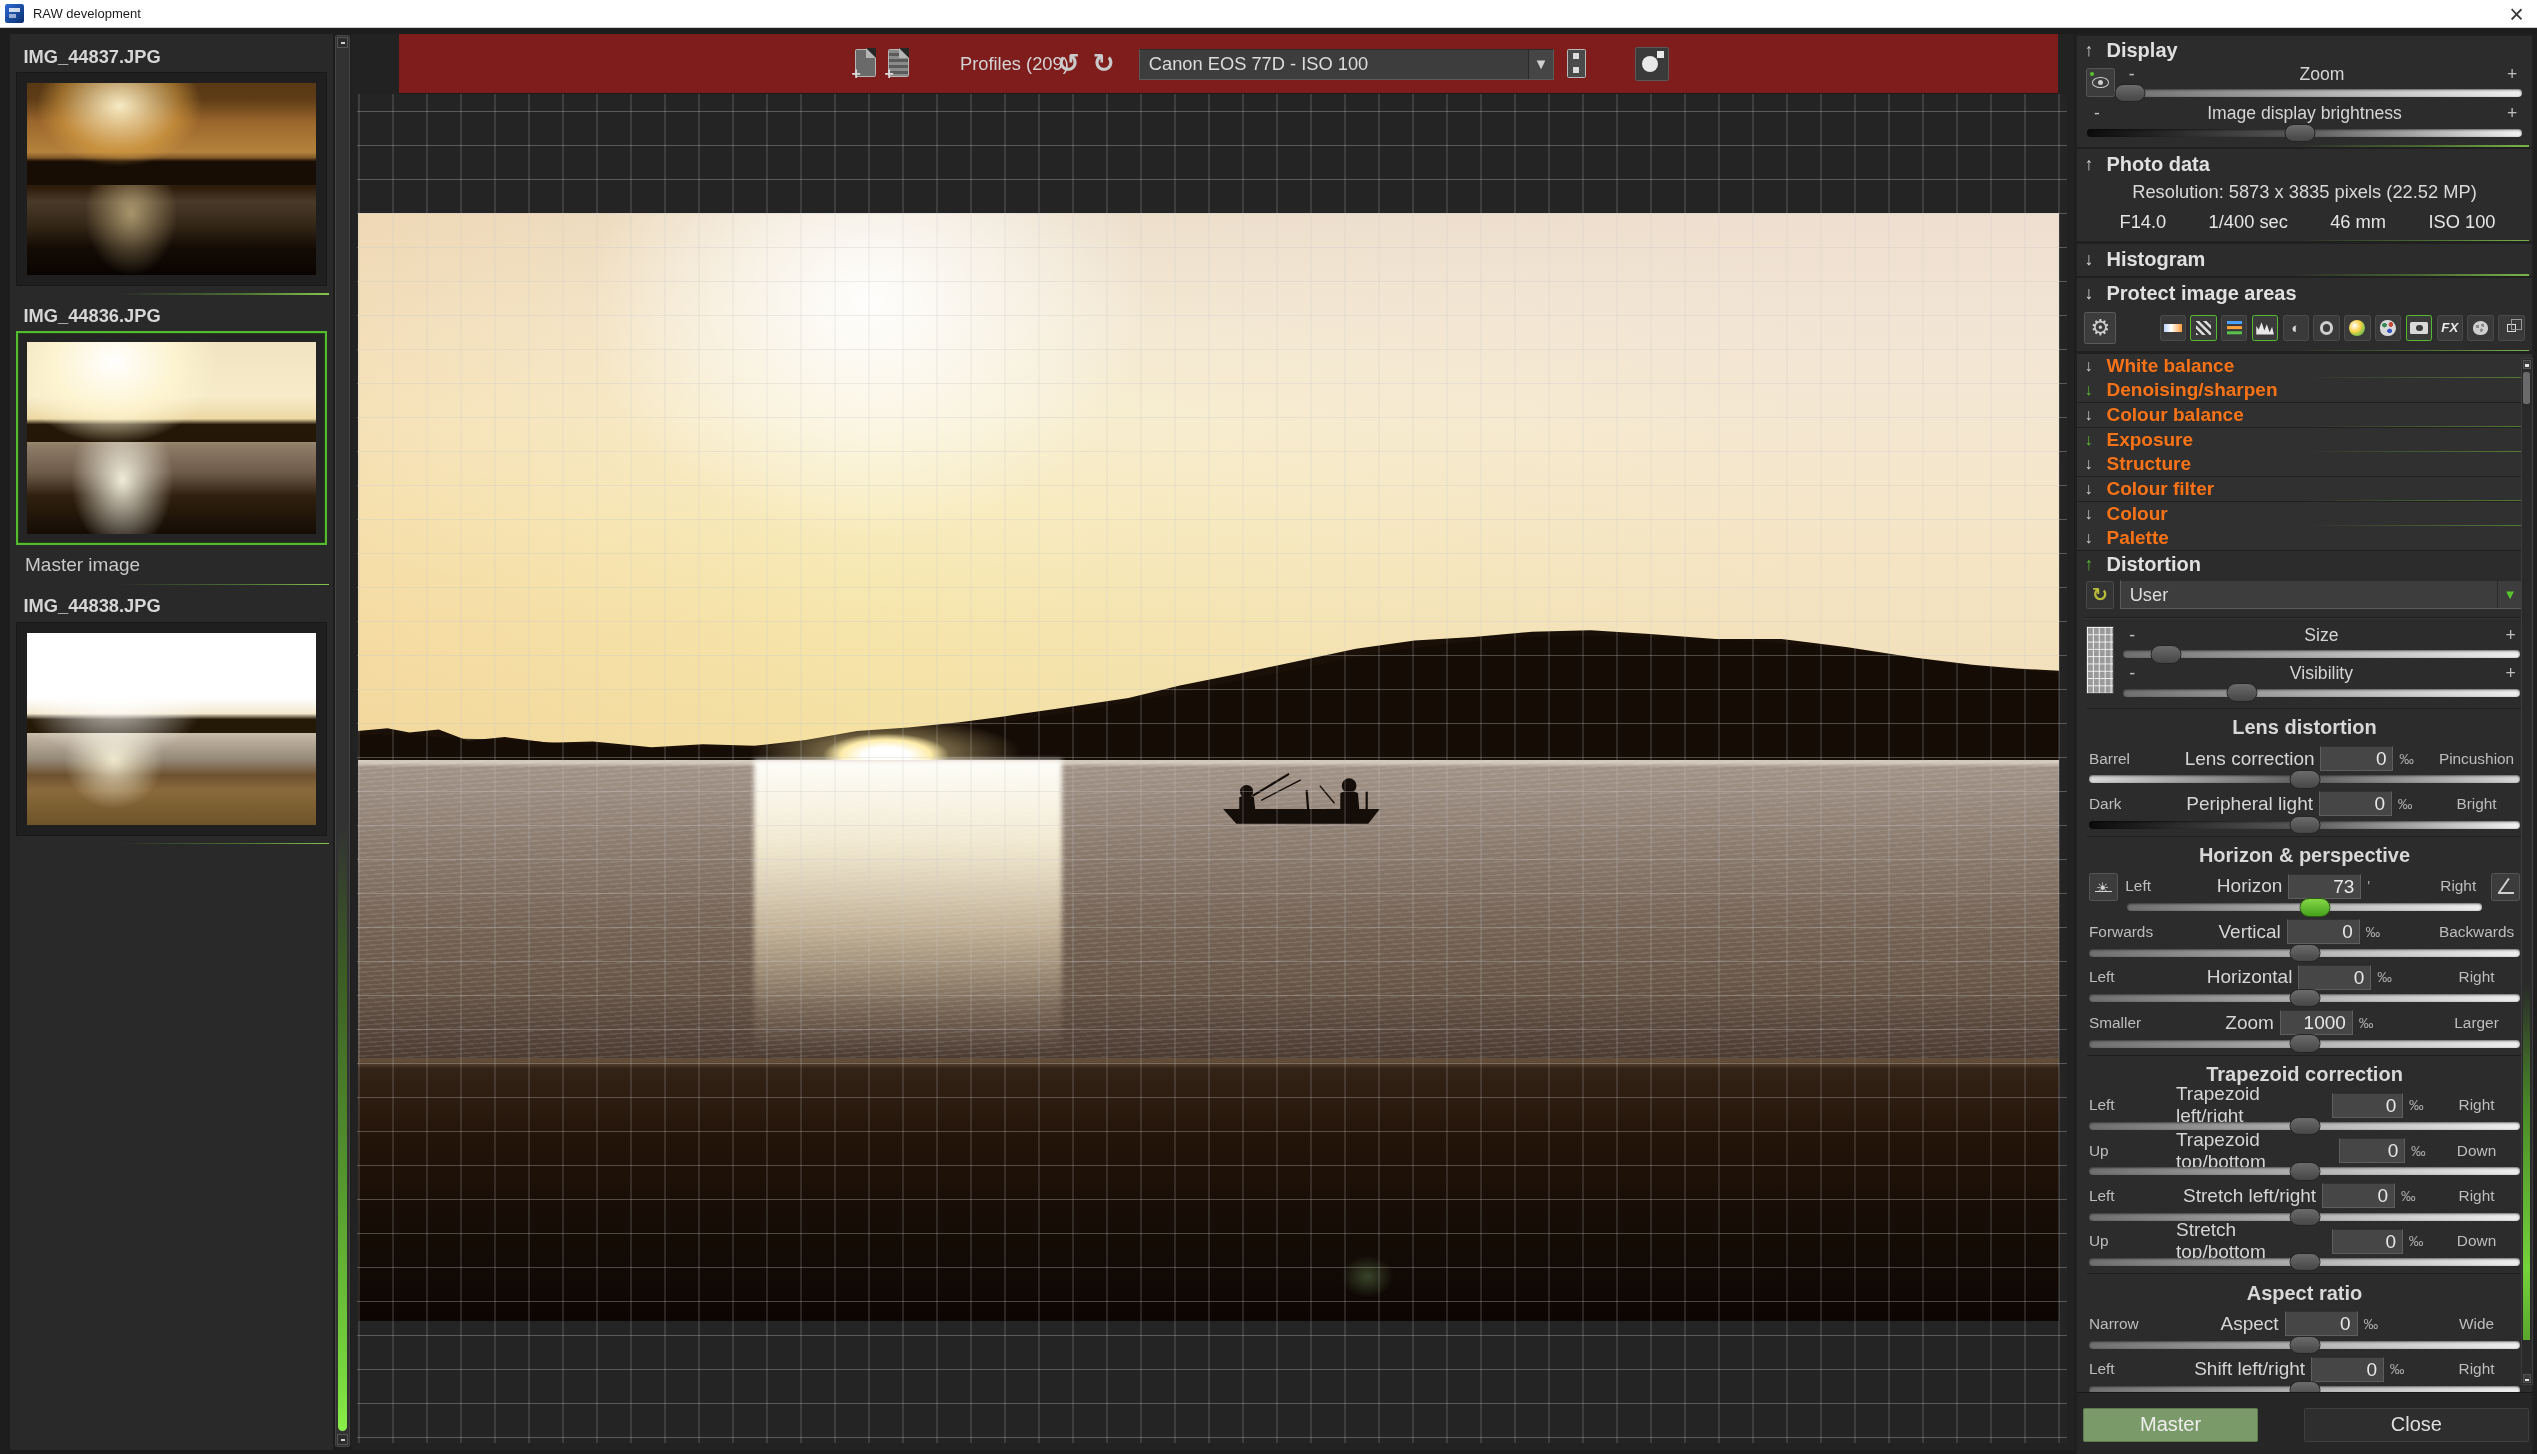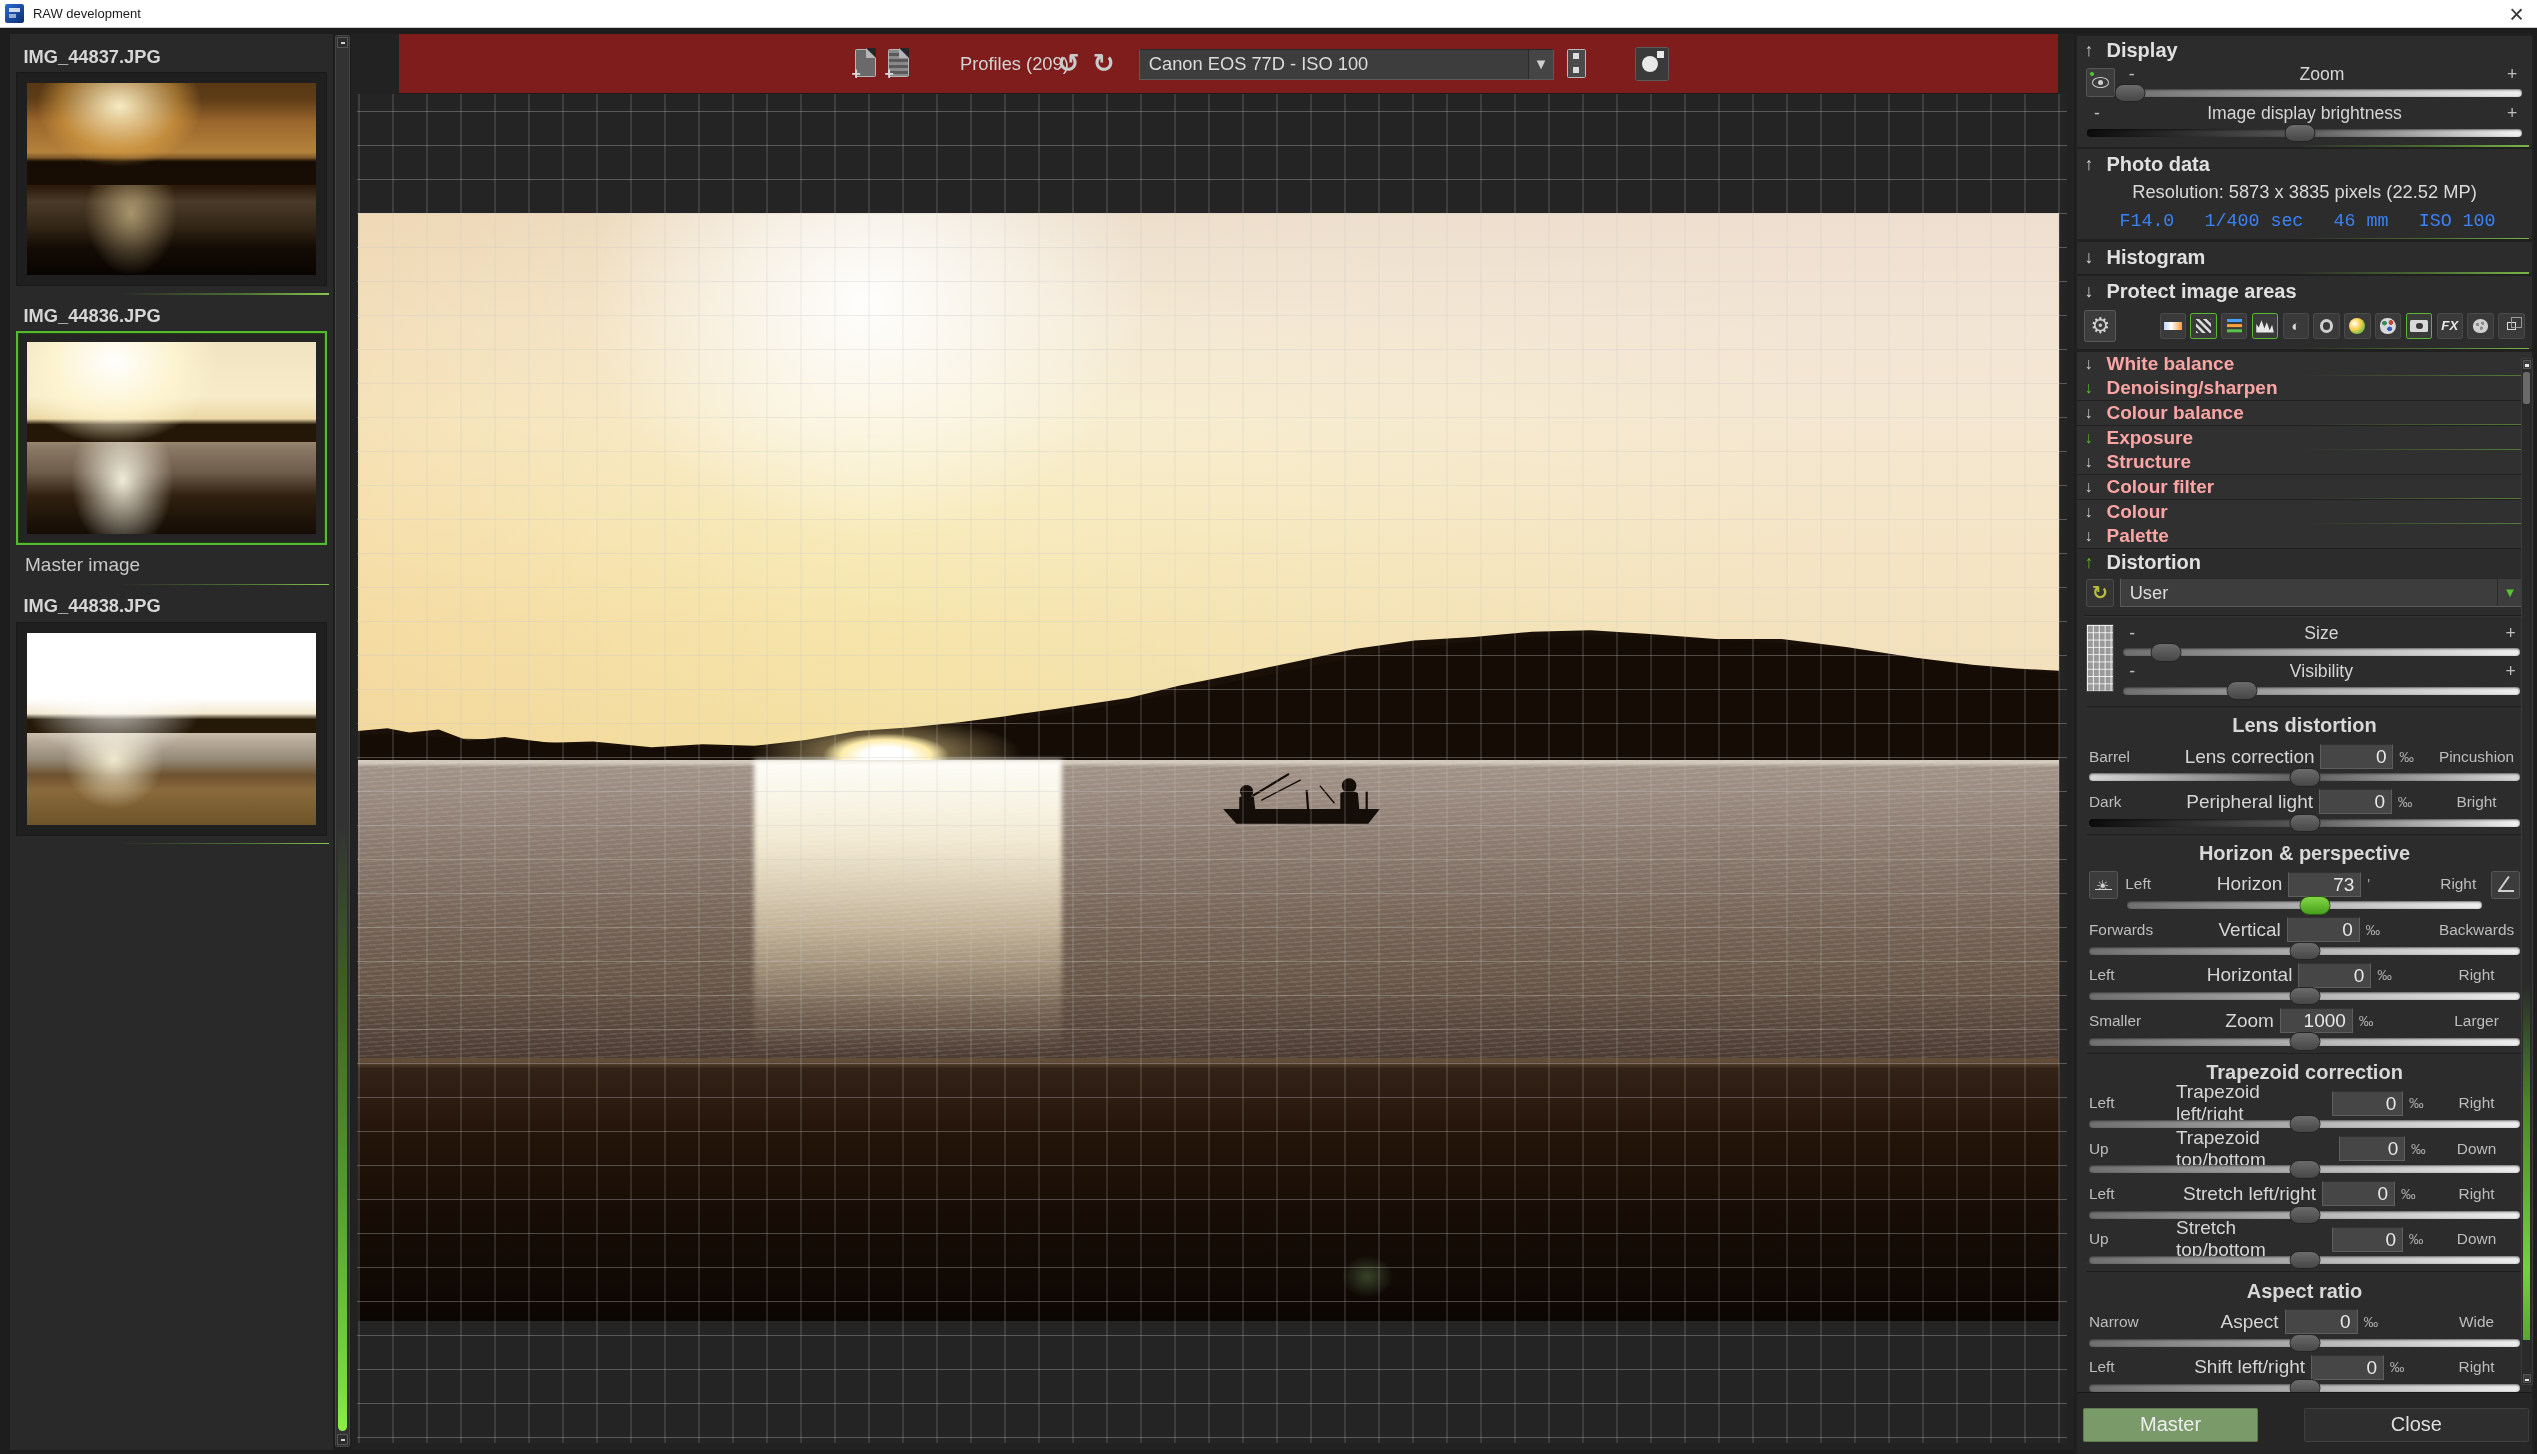--- a/index.html
+++ b/index.html
@@ -143,21 +143,21 @@
 
   .disp-zoom { display:flex; align-items:flex-start; }
   .eye-btn { width:29px; height:29px; margin:5.9px 4.4px 0 1.5px; background:#3c3c3c; border:0.7px solid #565656; border-radius:2.2px;
       position:relative; display:flex; align-items:center; justify-content:center; cursor:pointer; }
   .eye-btn::before { content:""; position:absolute; left:2.9px; top:2.9px; width:4.4px; height:4.4px; border-radius:50%; background:#58c42e; }
   .eye-shape { width:17.6px; height:11px; border:1.5px solid #cfcfcf; border-radius:50%; position:relative; }
   .eye-shape::after { content:""; position:absolute; left:5.1px; top:2.2px; width:5.1px; height:5.1px; border-radius:50%; background:#cfcfcf; }
   .disp-zoom .mini { flex:1; }
 
   .pd-res { text-align:center; font-size:18.3px; color:#d9d9d9; margin:5.9px 0 7.3px; }
-  .pd-row { display:flex; justify-content:space-between; padding:0 29px 2.9px 35px; font-size:18.3px; color:#3b82f6;font-family:Liberation Mono, monospace; }
+  .pd-row { display:flex; justify-content:space-between; padding:0 29px 2.9px 35px; font-size:18.3px; color:#e5e5e5; }
 
   .protect-row { display:flex; align-items:center; margin-top:5.9px; height:35px; }
   .gear-btn { width:32px; height:32px; background:#3c3c3c; border:0.7px solid #5a5a5a; border-radius:2.2px; font-size:22px;
       color:#d0d0d0; display:flex; align-items:center; justify-content:center; cursor:pointer; }
   .pi-group { margin-left:auto; display:flex; gap:4.4px; }
   .pi { width:26.4px; height:26.4px; background:#3a3a3a; border:0.7px solid #4a4a4a; border-radius:2.2px;
       display:flex; align-items:center; justify-content:center; font-size:14.7px; color:#d8d8d8; cursor:pointer; }
   .pi.on { border:1.5px solid #57b832; }
   .pi-wb-in { width:17.6px; height:8.8px; background:linear-gradient(90deg,#bcd4ff,#ffffff 40%,#ff9c3e); }
   .pi-dn-in { width:14.7px; height:14.7px; background:linear-gradient(45deg,#ddd 25%,#333 25% 50%,#ddd 50% 75%,#333 75%); background-size:7.3px 7.3px; }
@@ -181,21 +181,21 @@
   .pi-3d-in { width:8.8px; height:8.8px; border:1.5px solid #dddddd; position:relative; }
   .pi-3d-in::after { content:""; position:absolute; left:2.9px; top:-5.1px; width:8.8px; height:8.8px; border:1.5px solid #9a9a9a; }
 
   .sections { background:transparent; }
   .section-row { height:24px; background:#303030; margin-bottom:0.7px; display:flex; align-items:center;
       padding-left:7.3px; position:relative; cursor:pointer; }
   .section-row::after { content:""; position:absolute; right:2.9px; bottom:0; width:50%; height:0.7px;
       background:linear-gradient(90deg, rgba(90,140,50,0), rgba(120,185,60,.55)); }
   .sec-arrow { width:22px; font-size:16px; font-weight:bold; color:#c8c8c8; }
   .section-row.green .sec-arrow { color:#5cb92f; }
-  .sec-label { font-size:19px; font-weight:bold; color:#fca5a5;text-align:center; }
+  .sec-label { font-size:19px; font-weight:bold; color:#f97316;text-align:center; }
 
   .dist-block { background:#2c2c2c; padding:2.9px 4.4px 7.3px 4.4px; position:relative; }
   .dist-block .bhead { padding-left:2.9px; }
   .dist-block .bhead .arrow { color:#5cb92f; }
   .preset-row { display:flex; align-items:center; margin:2.9px 4.4px 5.9px 4.4px; height:32px; }
   .reset-btn { width:28px; height:28px; background:#343434; border:0.7px solid #4a4a4a; border-radius:2.2px; margin-right:5.9px;
       font-size:19px; font-weight:bold; color:#b9bd3a; display:flex; align-items:center; justify-content:center; cursor:pointer; }
   .preset-select { flex:1; height:29px; background:#3d3d3d; border:0.7px solid #5a5a5a; border-top-color:#2a2a2a;
       display:flex; align-items:center; cursor:pointer; }
   .preset-select .sel-text { flex:1; padding-left:8.8px; font-size:18.3px; color:#dcdcdc; }

